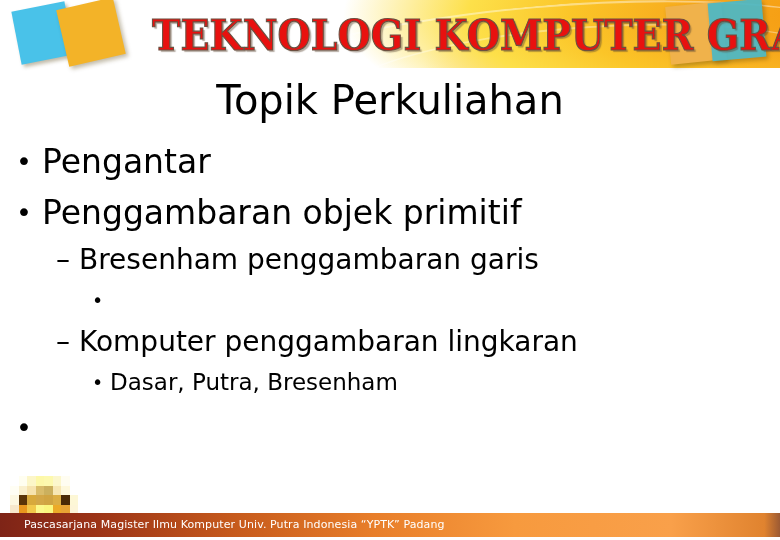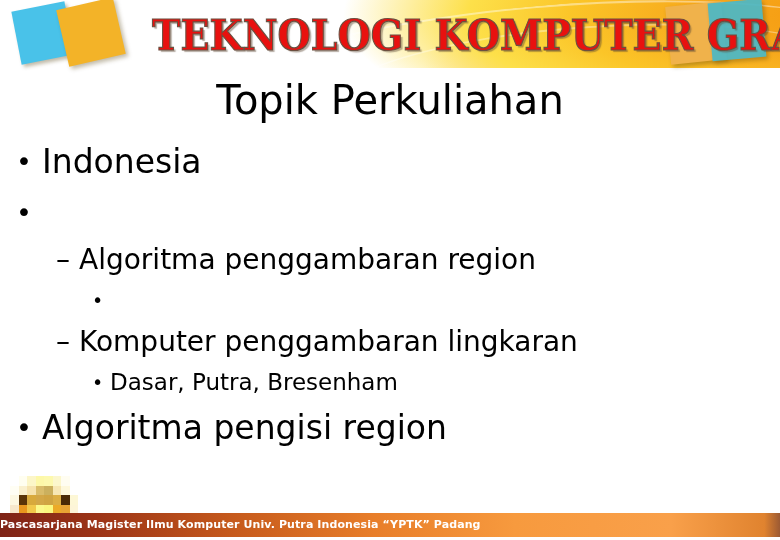--- a/index.html
+++ b/index.html
@@ -154,25 +154,25 @@
       #9B3317 12%,
       #C65A1C 30%,
       #E87E2A 48%,
       #F79A3E 66%,
       #F9A04A 86%,
       #E0832F 98%,
       #9C5A33 100%);
   }
   .footer-text {
     position: absolute;
-    left: 0;
+    left: 24px;
     top: 3px;
     color: #ffffff;
     font-family: "DejaVu Sans", sans-serif;
-    font-weight: bold;
+    font-weight: normal;
     font-size: 11px;
     line-height: 17px;
     letter-spacing: 0.1px;
     white-space: nowrap;
   }
 </style>
 </head>
 <body>
 
 <div class="banner">
@@ -191,49 +191,49 @@
 
   <div class="banner-title">TEKNOLOGI KOMPUTER GRAFIK</div>
 </div>
 
 <div class="slide-title">Topik Perkuliahan</div>
 
 <div class="body">
 
   <div class="row lvl1">
     <span class="marker">•</span>
-    <span class="txt">Indonesia</span>
+    <span class="txt">Pengantar</span>
   </div>
 
   <div class="row lvl1">
     <span class="marker">•</span>
+    <span class="txt">Penggambaran objek primitif</span>
   </div>
 
   <div class="row lvl2">
     <span class="marker">–</span>
-    <span class="txt">Algoritma penggambaran region</span>
+    <span class="txt">Bresenham penggambaran garis</span>
   </div>
 
   <div class="row lvl3">
     <span class="marker">•</span>
   </div>
 
   <div class="row lvl2">
     <span class="marker">–</span>
     <span class="txt">Komputer penggambaran lingkaran</span>
   </div>
 
   <div class="row lvl3">
     <span class="marker">•</span>
     <span class="txt">Dasar, Putra, Bresenham</span>
   </div>
 
   <div class="row lvl1">
     <span class="marker">•</span>
-    <span class="txt">Algoritma pengisi region</span>
   </div>
 
 </div>
 
 <div class="pixel-img" id="pixel-img">
     <i style="background: rgb(255, 255, 255);"></i>
     <i style="background: rgb(255, 254, 240);"></i>
     <i style="background: rgb(252, 246, 200);"></i>
     <i style="background: rgb(253, 248, 168);"></i>
     <i style="background: rgb(253, 249, 174);"></i>

